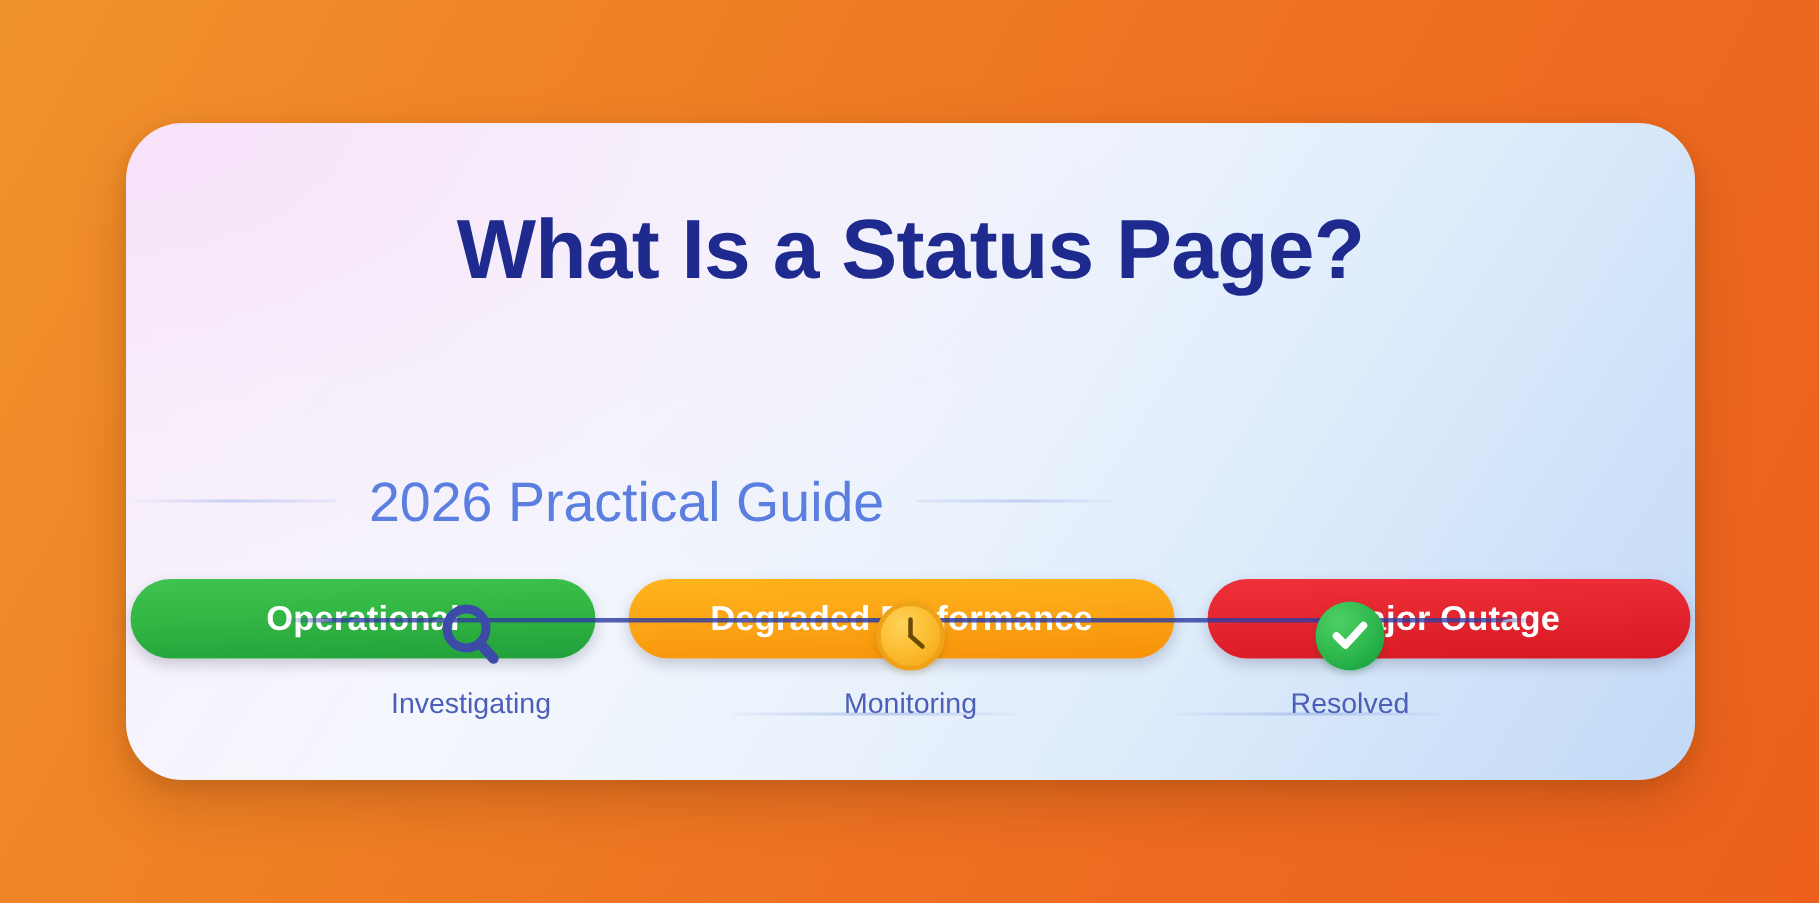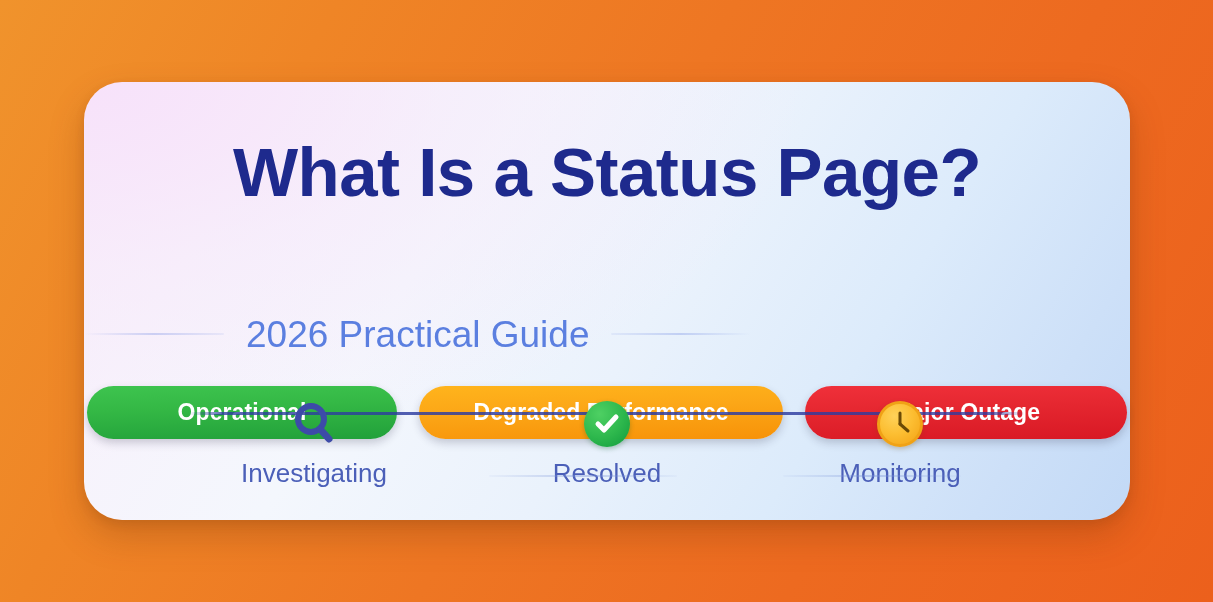--- a/index.html
+++ b/index.html
@@ -33,21 +33,21 @@
     box-shadow: 0 16px 34px rgba(120, 55, 10, 0.28), 0 4px 10px rgba(120,55,10,0.14);
   }
 
   
   #title {
     position: absolute;
     left: 0;
     right: 0;
     top: 56px;
     text-align: center;
-    font-size: 69px;
+    font-size: 56px;
     font-weight: 700;
     letter-spacing: -0.5px;
     color: #1e2a8d;
     line-height: 1;
     white-space: nowrap;
   }
 
   
   #subtitle-row {
     position: absolute;
@@ -148,21 +148,21 @@
     position: relative;
     width: 52px;
     height: 52px;
     display: flex;
     align-items: center;
     justify-content: center;
     z-index: 2;
   }
   .step-label {
     margin-top: 10px;
-    font-size: 26px;
+    font-size: 19px;
     font-weight: 400;
     color: #4b5fb8;
     white-space: nowrap;
     line-height: 1;
   }
   .step-connector {
     position: absolute;
     top: 77px;
     height: 2px;
     background: linear-gradient(90deg, rgba(120,145,215,0.05) 0%, rgba(120,145,215,0.40) 50%, rgba(120,145,215,0.05) 100%);
@@ -226,42 +226,42 @@
       <div id="steps">
 
         <div class="step">
           <div class="step-icon">
             <svg width="52" height="52" viewBox="0 0 52 52" aria-hidden="true">
               <circle cx="23" cy="21" r="13" fill="none" stroke="#3d4ba8" stroke-width="6"></circle>
               <line x1="32" y1="31" x2="41" y2="41" stroke="#3d4ba8" stroke-width="7" stroke-linecap="round"></line>
             </svg>
           </div>
           <div class="step-label">Investigating</div>
-        </div>
-
-        <div class="step">
-          <div class="step-icon">
-            <div class="check-face">
-              <svg width="30" height="30" viewBox="0 0 30 30" aria-hidden="true">
-                <polyline points="6,15 12,21 24,8" fill="none" stroke="#ffffff" stroke-width="5" stroke-linecap="round" stroke-linejoin="round"></polyline>
-              </svg>
-            </div>
-          </div>
-          <div class="step-label">Resolved</div>
         </div>
 
         <div class="step">
           <div class="step-icon">
             <div class="clock-face">
               <svg width="40" height="40" viewBox="0 0 40 40" style="position:absolute;left:0;top:0;" aria-hidden="true">
                 <line x1="20" y1="20" x2="20" y2="9" stroke="#6b4a05" stroke-width="3" stroke-linecap="round"></line>
                 <line x1="20" y1="20" x2="28" y2="27" stroke="#6b4a05" stroke-width="3" stroke-linecap="round"></line>
               </svg>
             </div>
           </div>
           <div class="step-label">Monitoring</div>
         </div>
 
+        <div class="step">
+          <div class="step-icon">
+            <div class="check-face">
+              <svg width="30" height="30" viewBox="0 0 30 30" aria-hidden="true">
+                <polyline points="6,15 12,21 24,8" fill="none" stroke="#ffffff" stroke-width="5" stroke-linecap="round" stroke-linejoin="round"></polyline>
+              </svg>
+            </div>
+          </div>
+          <div class="step-label">Resolved</div>
+        </div>
+
       </div>
     </div>
 
   </div>
 </div>
 
 </body></html>

